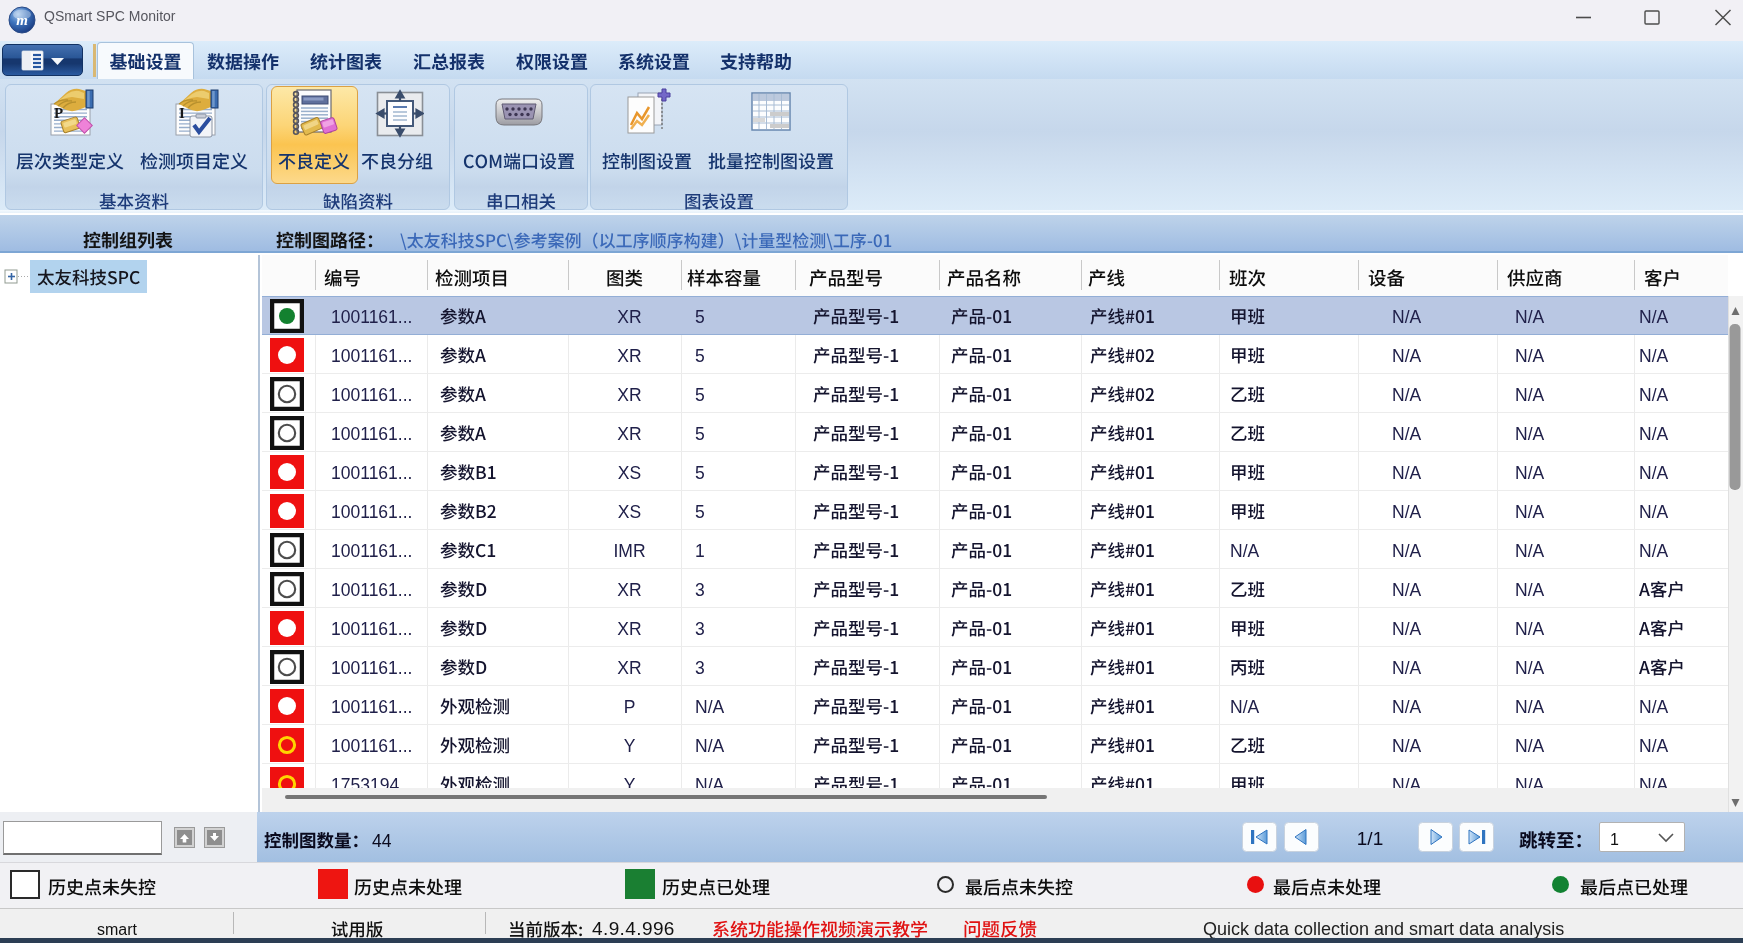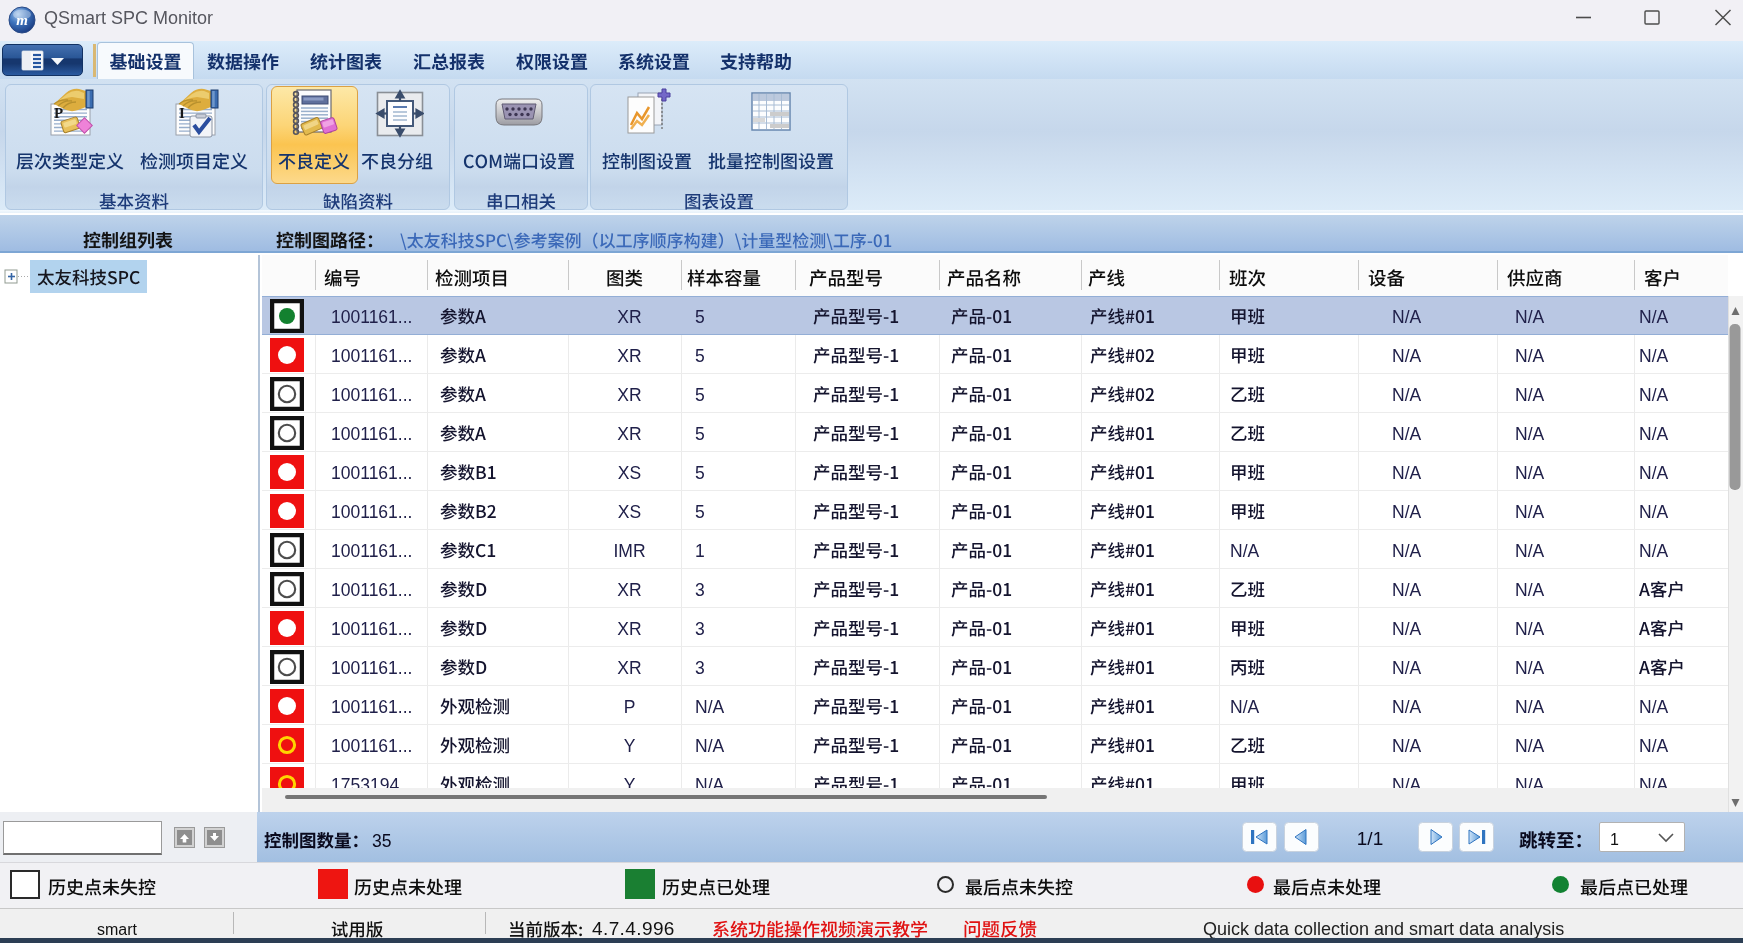--- a/index.html
+++ b/index.html
@@ -23,21 +23,21 @@
       <radialGradient id="lg1" cx="35%" cy="28%" r="80%">
         <stop offset="0" stop-color="#9ec2ea"></stop>
         <stop offset="0.45" stop-color="#3e74bd"></stop>
         <stop offset="1" stop-color="#16367c"></stop>
       </radialGradient>
     </defs>
 <circle cx="14" cy="14" r="13" fill="url(#lg1)" stroke="#2a4a86" stroke-width="1"></circle>
 <ellipse cx="14" cy="8.5" rx="9" ry="5" fill="rgba(255,255,255,0.35)"></ellipse>
 <text x="14" y="19" font-family="Liberation Serif" font-style="italic" font-weight="bold" font-size="15" fill="#fff" text-anchor="middle">m</text>
   </svg>
-<div class="abs" style="left:44px;top:8px;font-size:18px;color:#56565e">QSmart SPC Monitor</div>
+<div class="abs" style="left:44px;top:8px;font-size:14px;color:#56565e">QSmart SPC Monitor</div>
 <svg class="abs" style="left:1560px;top:0" width="183" height="36" viewBox="0 0 183 36">
 <line x1="16" y1="17.5" x2="31" y2="17.5" stroke="#4c4c4c" stroke-width="1.6"></line>
 <rect x="85" y="11" width="14" height="13" fill="none" stroke="#4c4c4c" stroke-width="1.4" rx="1"></rect>
 <line x1="155.5" y1="10" x2="170.5" y2="25" stroke="#4c4c4c" stroke-width="1.5"></line>
 <line x1="170.5" y1="10" x2="155.5" y2="25" stroke="#4c4c4c" stroke-width="1.5"></line>
   </svg>
 <div class="tabrow"></div>
 <div class="menubtn"></div>
 <svg class="abs" style="left:2px;top:44px" width="81" height="32" viewBox="0 0 81 32">
 <rect x="20" y="7" width="21" height="19" rx="1" fill="#f6f8fb" stroke="#d8e0ea" stroke-width="0.8"></rect>
@@ -390,21 +390,21 @@
 <rect x="3" y="3" width="15" height="15" fill="#8e8e8e"></rect>
     <path d="M6 12 L10.5 7 L15 12 Z" fill="#fff"></path>
     <rect x="8.7" y="11" width="3.6" height="4.5" fill="#fff"></rect>
   </svg>
 <svg class="abs" style="left:204px;top:827px" width="21" height="21" viewBox="0 0 21 21">
 <rect x="0.5" y="0.5" width="20" height="20" fill="#d2d2d2" stroke="#9a9a9a"></rect>
 <rect x="3" y="3" width="15" height="15" fill="#8e8e8e"></rect>
     <path d="M6 9 L9 9 L9 6 L12 6 L12 9 L15 9 L10.5 14 Z" fill="#fff"></path>
   </svg>
 <div class="abs" style="left:257px;top:812px;width:1486px;height:50px;background:linear-gradient(180deg,#bdd2ec,#a2bfe1)"></div>
-<div class="abs lat" style="left:372px;top:831px;font-size:17.5px;color:#0a0a1e">35</div>
+<div class="abs lat" style="left:372px;top:831px;font-size:17.5px;color:#0a0a1e">44</div>
 <svg class="abs" style="left:1242px;top:822px" width="35" height="30" viewBox="0 0 35 30">
 <defs>
       <linearGradient id="pbg1242" x1="0" y1="0" x2="1" y2="0">
         <stop offset="0" stop-color="#cfe4f8"></stop>
         <stop offset="1" stop-color="#5b9bd8"></stop>
       </linearGradient>
     </defs>
 <rect x="0.5" y="0.5" width="34" height="29" rx="4" fill="#fbfdfe" stroke="#c8d2de"></rect>
     <rect x="9" y="8" width="3.2" height="14" fill="#2f74c0"></rect>
     <path d="M25 8 L25 22 L14 15 Z" fill="url(#pbg1242)" stroke="#2f74c0"></path>
@@ -450,21 +450,21 @@
 <div class="abs" style="left:10px;top:870px;width:30px;height:29px;background:#fff;border:2.5px solid #2a2a2a;box-sizing:border-box"></div>
 <div class="abs" style="left:318px;top:869px;width:30px;height:30px;background:#ee1511"></div>
 <div class="abs" style="left:625px;top:869px;width:30px;height:30px;background:#1a7f32"></div>
 <div class="abs" style="left:937px;top:876px;width:17px;height:17px;border:2px solid #2a2a2a;border-radius:50%;box-sizing:border-box"></div>
 <div class="abs" style="left:1247px;top:876px;width:17px;height:17px;background:#e81010;border-radius:50%"></div>
 <div class="abs" style="left:1552px;top:876px;width:17px;height:17px;background:#128232;border-radius:50%"></div>
 <div class="abs" style="left:0;top:908px;width:1743px;height:30px;background:#f0f0f0;border-top:1px solid #c8c8c8"></div>
 <div class="abs" style="left:233px;top:912px;width:1px;height:22px;background:#b8b8b8"></div>
 <div class="abs" style="left:485px;top:912px;width:1px;height:22px;background:#b8b8b8"></div>
 <div class="abs lat" style="left:60px;top:920px;width:114px;text-align:center;font-size:16px;line-height:20px;color:#111">smart</div>
-<div class="abs lat" style="left:592px;top:919px;font-size:19px;line-height:20px;color:#111;letter-spacing:0.4px">4.7.4.996</div>
+<div class="abs lat" style="left:592px;top:919px;font-size:19px;line-height:20px;color:#111;letter-spacing:0.4px">4.9.4.996</div>
 <div class="abs" style="left:712px;top:937.5px;width:217px;height:1px;background:#e01212"></div>
 <div class="abs" style="left:963px;top:937.5px;width:75px;height:1px;background:#e01212"></div>
 <div class="abs lat" style="left:1203px;top:919px;font-size:18px;line-height:20px;color:#222">Quick data collection and smart data analysis</div>
 <div class="abs" style="left:0;top:938px;width:1743px;height:5px;background:#2c3e54"></div>
 <svg class="abs" style="left:0;top:0;z-index:50;pointer-events:none" width="1743" height="943" viewBox="0 0 1743 943">
 <defs>
       <path id="g500_23" d="M100 0 127 224H39V301H136L155 454H62V532H165L190 731H261L236 532H375L400 731H471L447 532H537V454H438L418 301H514V224H409L382 0H310L337 224H199L171 0ZM207 301H346L365 454H226Z"></path>
       <path id="g500_2d" d="M47 240V325H311V240Z"></path>
       <path id="g500_30" d="M286 -14Q214 -14 160 29Q106 72 77 157Q47 243 47 371Q47 499 77 583Q106 667 160 708Q214 750 286 750Q358 750 411 708Q464 666 494 582Q523 499 523 371Q523 243 494 157Q464 72 411 29Q358 -14 286 -14ZM286 78Q323 78 352 107Q381 136 397 201Q413 265 413 371Q413 477 397 540Q381 603 352 631Q323 659 286 659Q249 659 220 631Q191 603 174 540Q158 477 158 371Q158 265 174 201Q191 136 220 107Q249 78 286 78Z"></path>
       <path id="g500_31" d="M85 0V95H247V607H115V680Q167 689 205 703Q244 717 276 737H363V95H506V0Z"></path>

